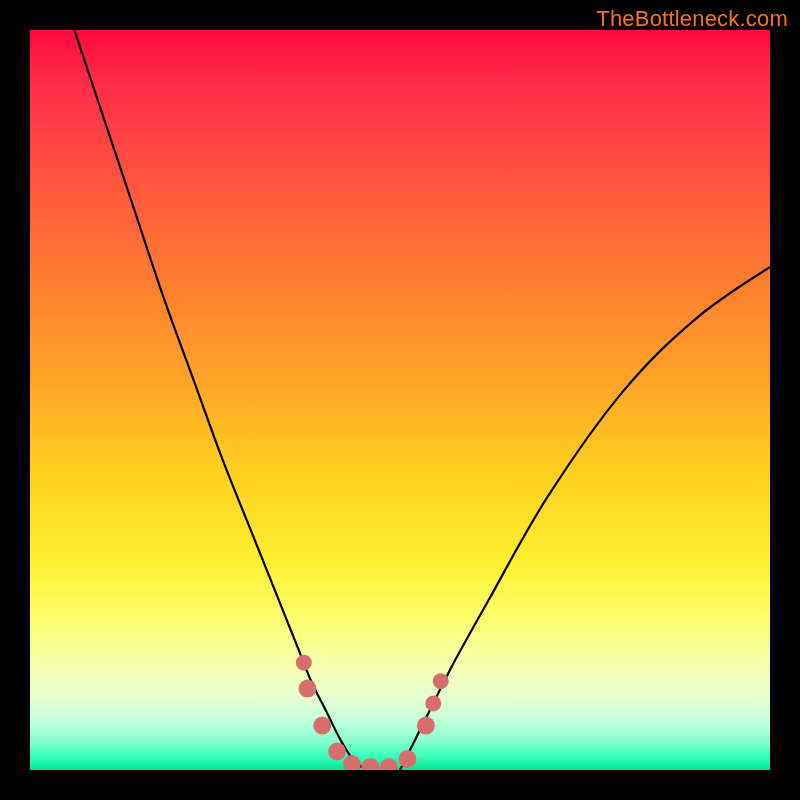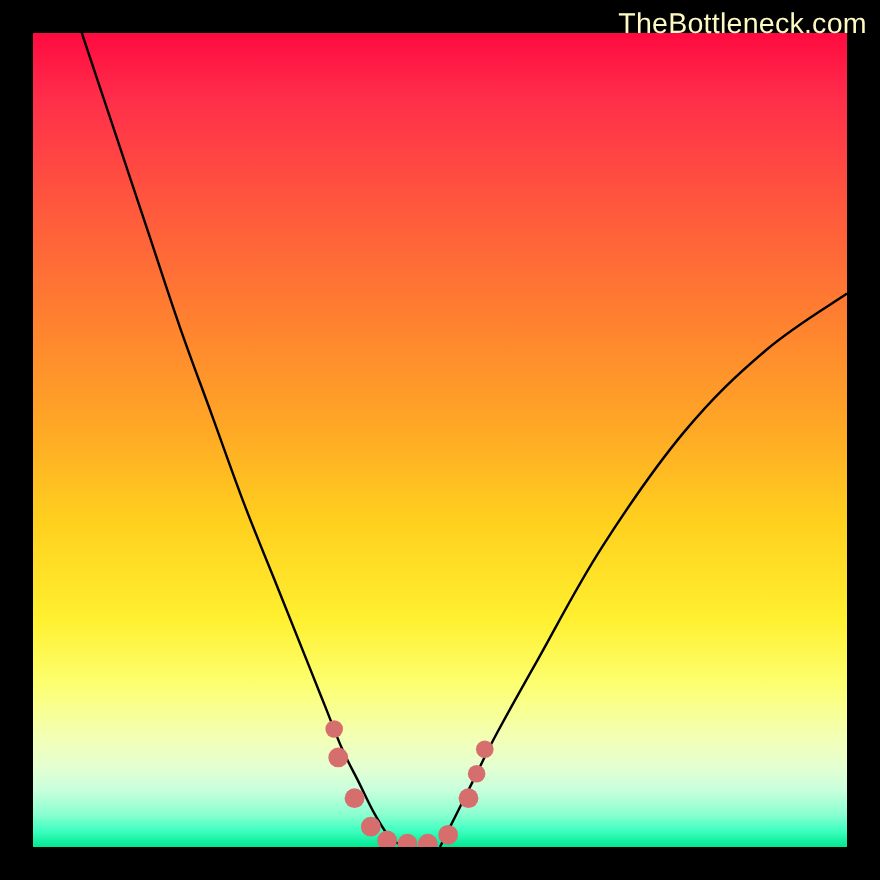--- a/index.html
+++ b/index.html
@@ -31,22 +31,22 @@
       #c8ffdc 93%,
       #8affd0 96%,
       #3effc0 98%,
       #00e890 100%
     );
   }
   .watermark {
     position: absolute;
     top: 6px;
     right: 12px;
-    color: #fef9c3;
-    font-size: 26px;
+    color: #f97316;
+    font-size: 22px;
     font-weight: 500;
     letter-spacing: 0.2px;
   }
   svg.curves {
     position: absolute;
     left: 0;
     top: 0;
     width: 740px;
     height: 740px;
   }

